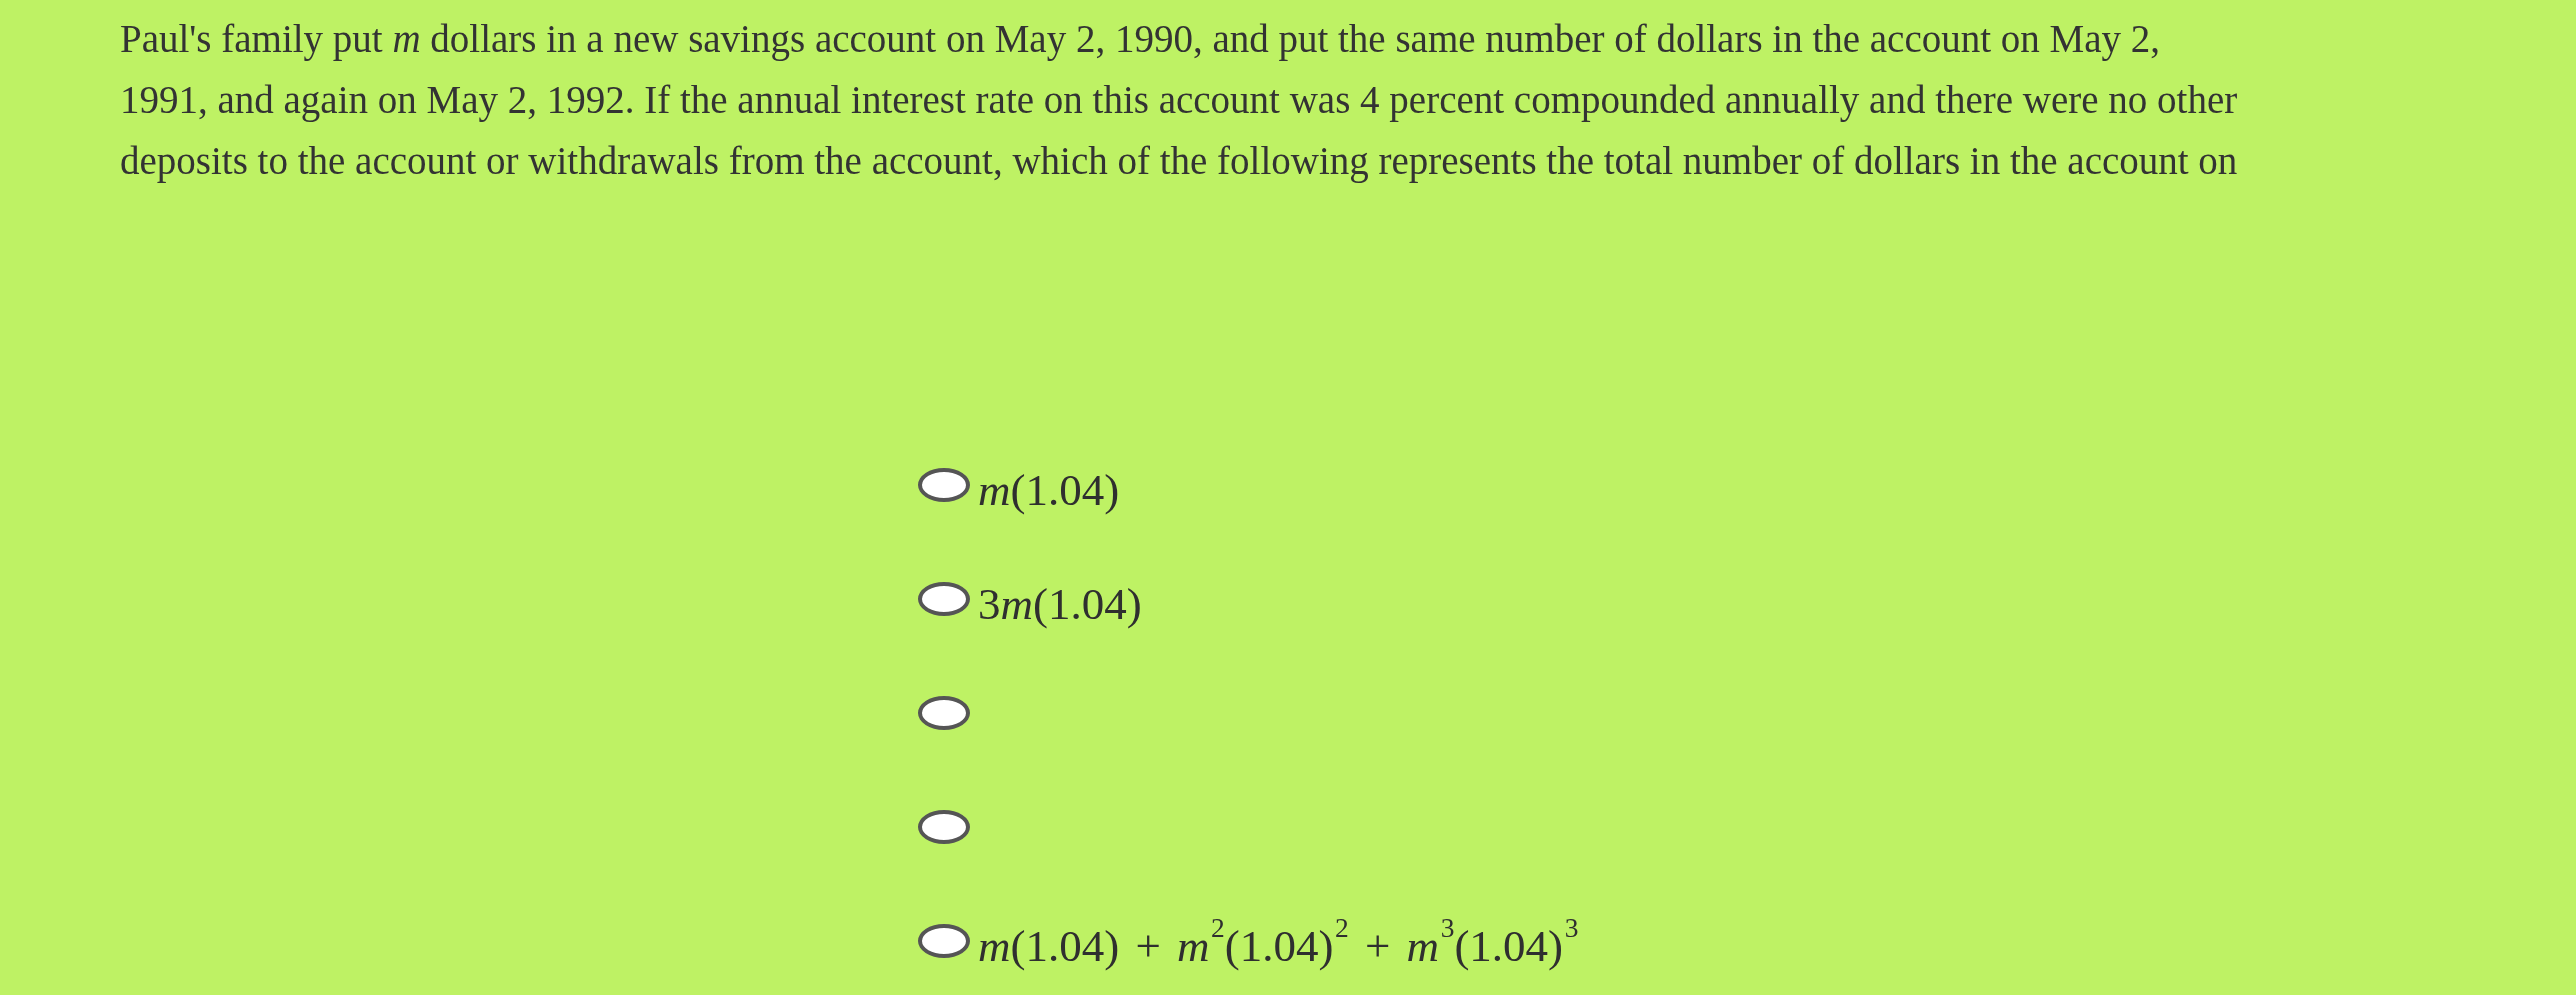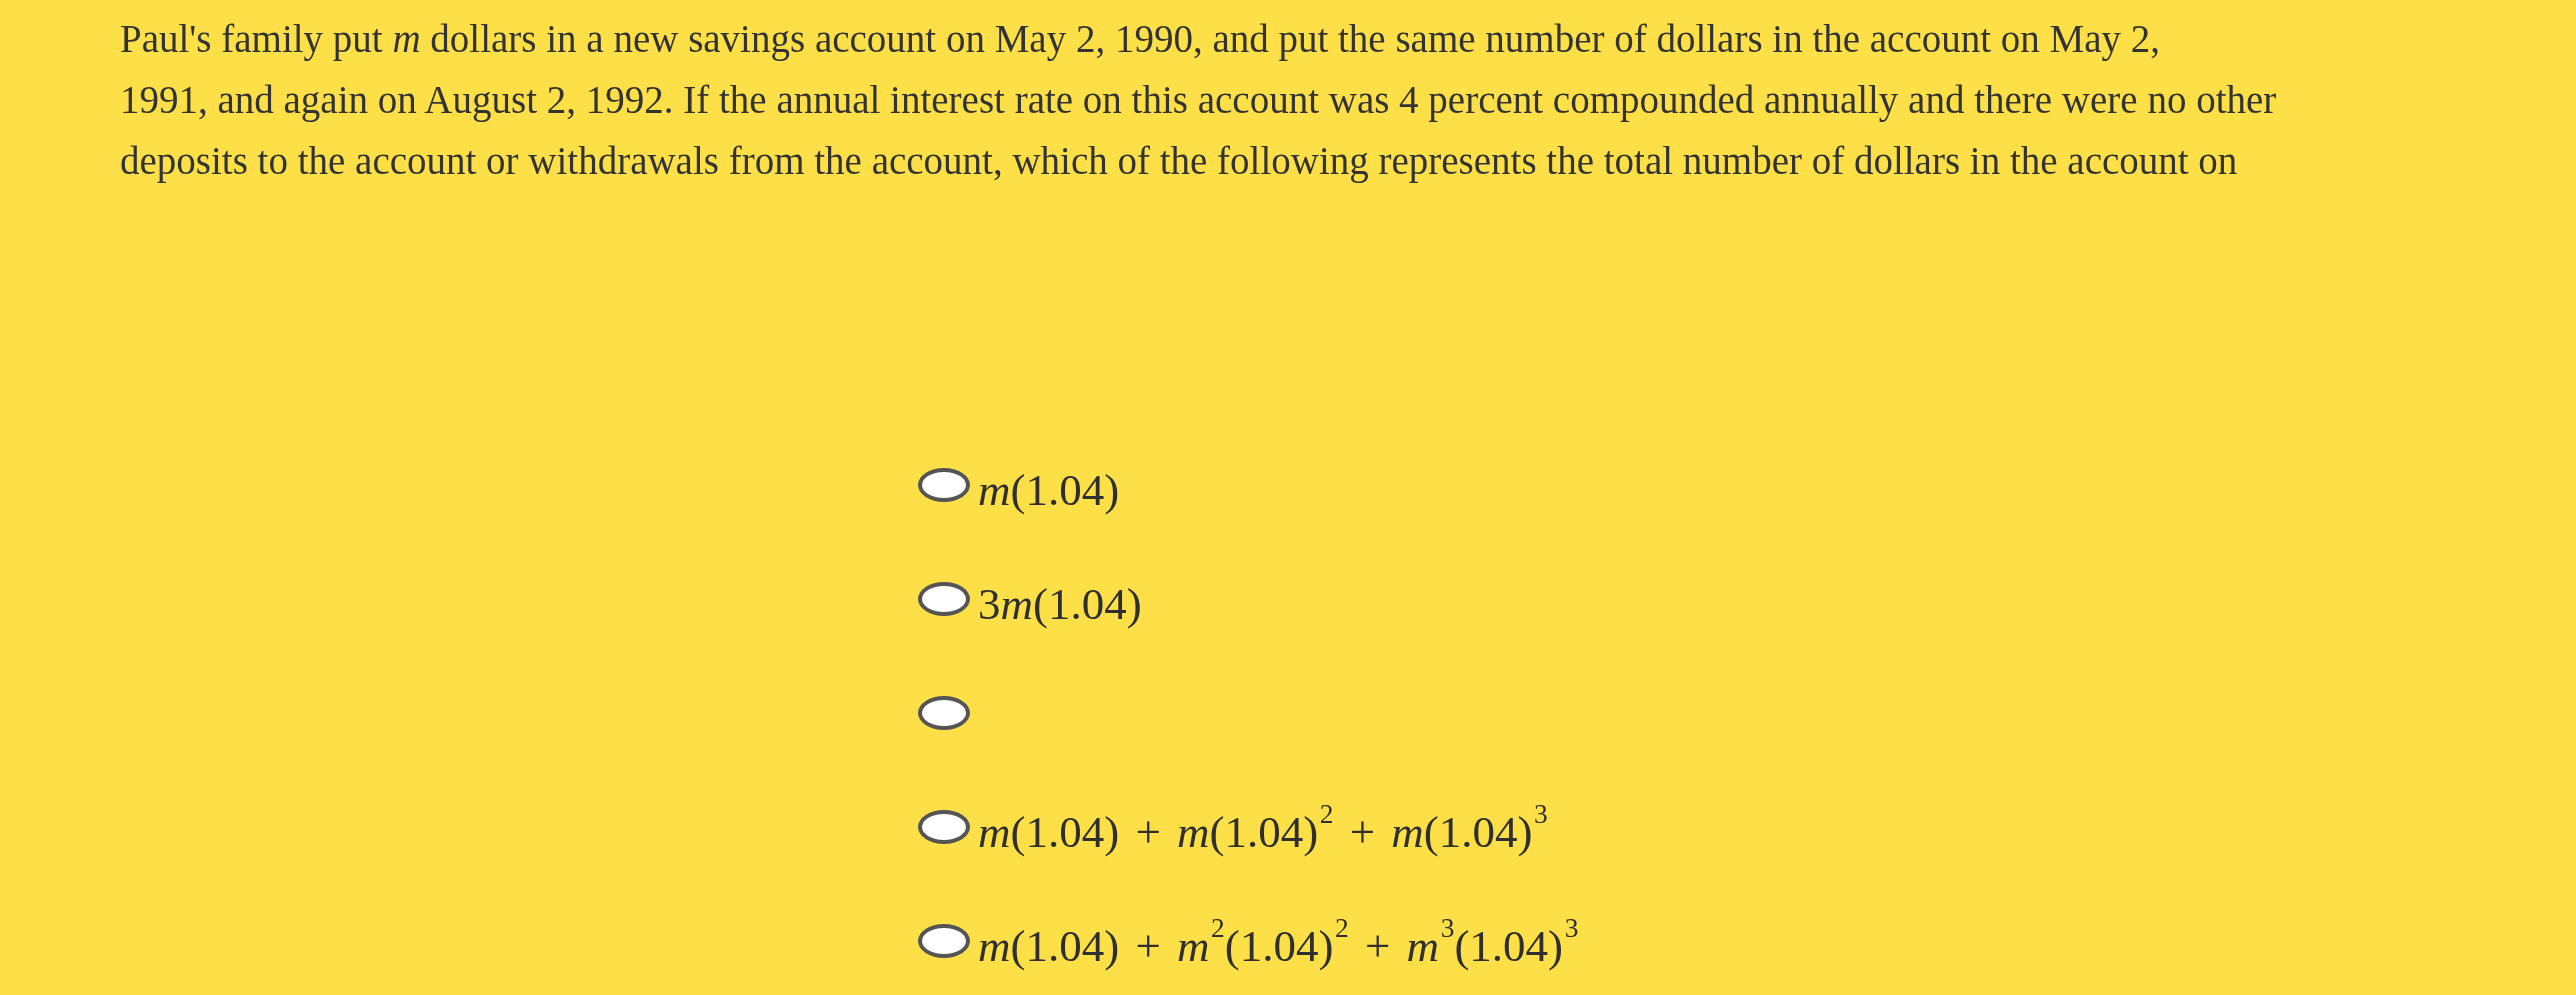--- a/index.html
+++ b/index.html
@@ -1,20 +1,20 @@
 <!DOCTYPE html>
 <html style="font-size:13px"><head>
 <meta charset="utf-8">
 <style>
   html, body { margin: 0; padding: 0; background: #ffffff; }
   .page {
     position: relative;
     width: 2576px;
     height: 996px;
-    background: #fde047;
+    background: #bef264;
     overflow: hidden;
     font-family: "Liberation Serif", serif;
   }
   .question {
     position: absolute;
     left: 120px;
     top: 8px;
     width: 2398px;
     font-size: 39px;
     line-height: 61px;
@@ -59,39 +59,38 @@
     margin-left: 1.6px;
   }
 </style>
 </head>
 <body>
 
 <div class="page">
 
   <div class="question">
     <div class="qline"><span>Paul's family put </span><span class="it">m</span><span> dollars in a new savings account on May 2, 1990, and put the same number of dollars in the account on May 2,</span></div>
-    <div class="qline"><span>1991, and again on August 2, 1992. If the annual interest rate on this account was 4 percent compounded annually and there were no other</span></div>
+    <div class="qline"><span>1991, and again on May 2, 1992. If the annual interest rate on this account was 4 percent compounded annually and there were no other</span></div>
     <div class="qline"><span>deposits to the account or withdrawals from the account, which of the following represents the total number of dollars in the account on</span></div>
   </div>
 
   <div class="options">
     <label class="option">
       <span class="radio"></span>
       <span class="math"><span class="it">m</span><span>(1.04)</span></span>
     </label>
     <label class="option">
       <span class="radio"></span>
       <span class="math"><span>3</span><span class="it">m</span><span>(1.04)</span></span>
     </label>
     <label class="option">
       <span class="radio"></span>
     </label>
     <label class="option">
       <span class="radio"></span>
-      <span class="math"><span class="it">m</span><span>(1.04)</span><span> + </span><span class="it">m</span><span>(1.04)</span><span class="sup">2</span><span> + </span><span class="it">m</span><span>(1.04)</span><span class="sup">3</span></span>
     </label>
     <label class="option">
       <span class="radio"></span>
       <span class="math"><span class="it">m</span><span>(1.04)</span><span> + </span><span class="it">m</span><span class="sup">2</span><span>(1.04)</span><span class="sup">2</span><span> + </span><span class="it">m</span><span class="sup">3</span><span>(1.04)</span><span class="sup">3</span></span>
     </label>
   </div>
 
 </div>
 
 

